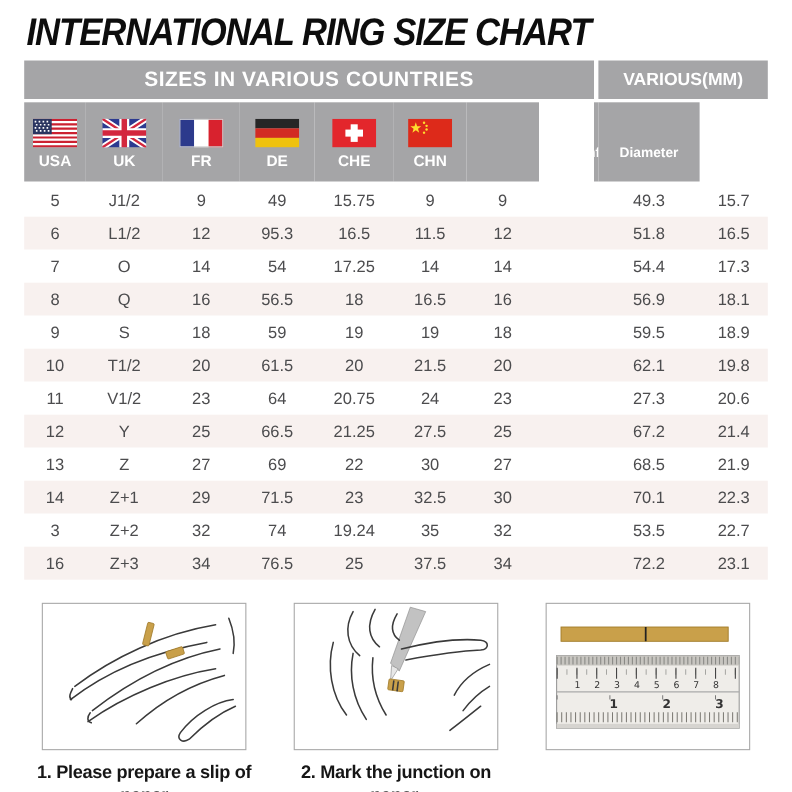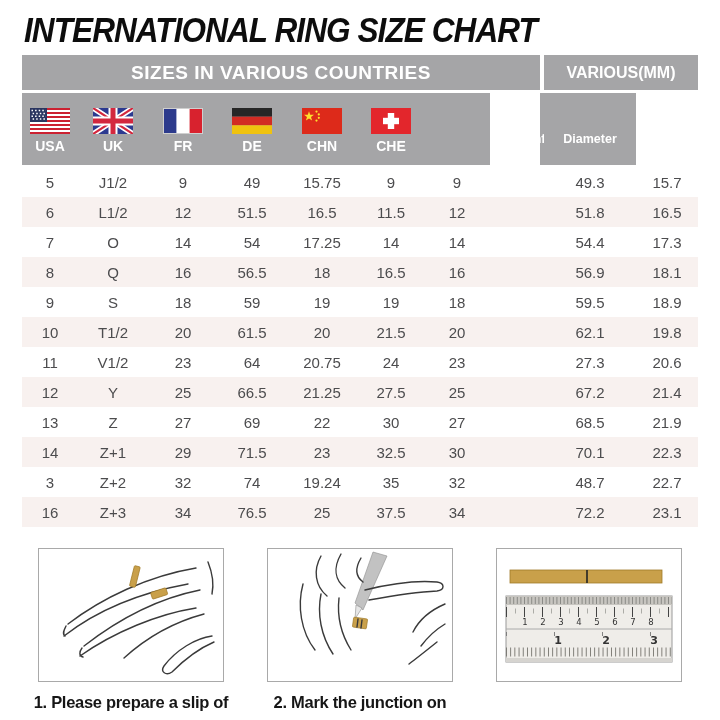--- a/index.html
+++ b/index.html
@@ -100,36 +100,36 @@
     <div class="flagcell gray">
       <svg viewBox="0 0 40 26" width="40" height="26">
         <rect width="40" height="8.7" fill="#262626"></rect>
         <rect y="8.7" width="40" height="8.7" fill="#d22b23"></rect>
         <rect y="17.3" width="40" height="8.7" fill="#efc20e"></rect>
       </svg>
       <span class="flaglabel">DE</span>
     </div>
     <div class="flagcell gray">
       <svg viewBox="0 0 40 26" width="40" height="26">
+        <rect width="40" height="26" fill="#e3262c"></rect>
+        <rect x="16.8" y="5" width="6.4" height="16" fill="#ffffff"></rect>
+        <rect x="12" y="9.8" width="16" height="6.4" fill="#ffffff"></rect>
+      </svg>
+      <span class="flaglabel">CHE</span>
+    </div>
+    <div class="flagcell gray">
+      <svg viewBox="0 0 40 26" width="40" height="26">
         <rect width="40" height="26" fill="#dd2a1a"></rect>
         <path fill="#fede2e" d="M7,3.2 L8.2,6.8 12,6.8 9,9 10.1,12.6 7,10.4 3.9,12.6 5,9 2,6.8 5.8,6.8 Z"></path>
         <circle cx="14.5" cy="3.6" r="1.1" fill="#fede2e"></circle>
         <circle cx="16.8" cy="6.4" r="1.1" fill="#fede2e"></circle>
         <circle cx="16.8" cy="9.8" r="1.1" fill="#fede2e"></circle>
         <circle cx="14.5" cy="12.6" r="1.1" fill="#fede2e"></circle>
       </svg>
       <span class="flaglabel">CHN</span>
-    </div>
-    <div class="flagcell gray">
-      <svg viewBox="0 0 40 26" width="40" height="26">
-        <rect width="40" height="26" fill="#e3262c"></rect>
-        <rect x="16.8" y="5" width="6.4" height="16" fill="#ffffff"></rect>
-        <rect x="12" y="9.8" width="16" height="6.4" fill="#ffffff"></rect>
-      </svg>
-      <span class="flaglabel">CHE</span>
     </div>
     <div class="gray"></div>
     <div></div>
     <div class="lencell gray">Circumference</div>
     <div class="lencell gray">Diameter</div>
   </div>
 
   <div id="rows">
       <div class="grid datarow">
         <div class="dcell">5</div>
@@ -141,21 +141,21 @@
         <div class="dcell">9</div>
         <div></div>
         <div></div>
         <div class="dcell">49.3</div>
         <div class="dcell">15.7</div>
       </div>
       <div class="grid datarow alt">
         <div class="dcell">6</div>
         <div class="dcell">L1/2</div>
         <div class="dcell">12</div>
-        <div class="dcell">51.5</div>
+        <div class="dcell">95.3</div>
         <div class="dcell">16.5</div>
         <div class="dcell">11.5</div>
         <div class="dcell">12</div>
         <div></div>
         <div></div>
         <div class="dcell">51.8</div>
         <div class="dcell">16.5</div>
       </div>
       <div class="grid datarow">
         <div class="dcell">7</div>
@@ -264,21 +264,21 @@
       <div class="grid datarow">
         <div class="dcell">3</div>
         <div class="dcell">Z+2</div>
         <div class="dcell">32</div>
         <div class="dcell">74</div>
         <div class="dcell">19.24</div>
         <div class="dcell">35</div>
         <div class="dcell">32</div>
         <div></div>
         <div></div>
-        <div class="dcell">48.7</div>
+        <div class="dcell">53.5</div>
         <div class="dcell">22.7</div>
       </div>
       <div class="grid datarow alt">
         <div class="dcell">16</div>
         <div class="dcell">Z+3</div>
         <div class="dcell">34</div>
         <div class="dcell">76.5</div>
         <div class="dcell">25</div>
         <div class="dcell">37.5</div>
         <div class="dcell">34</div>

